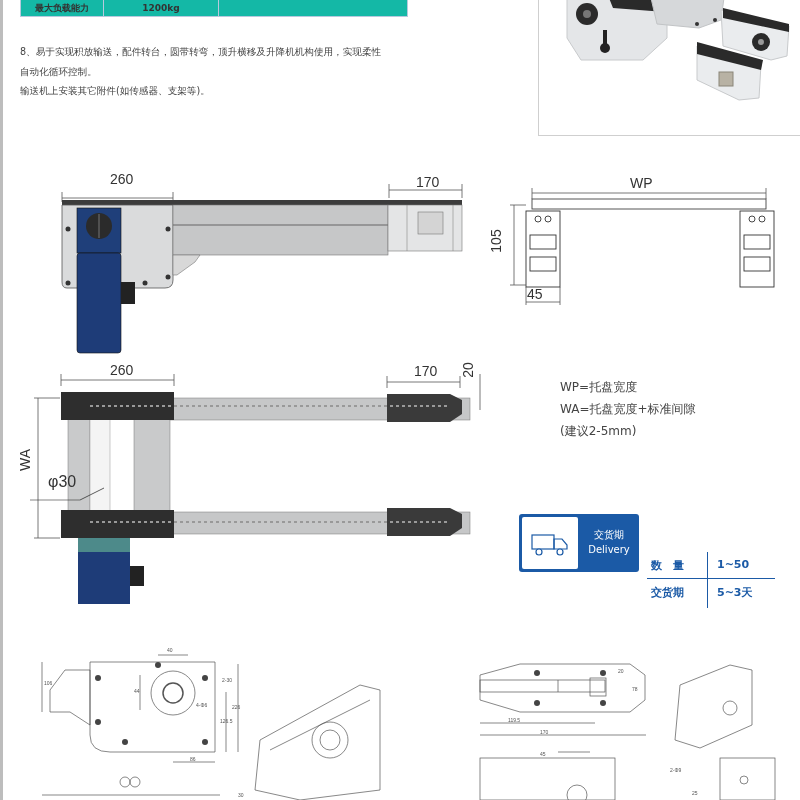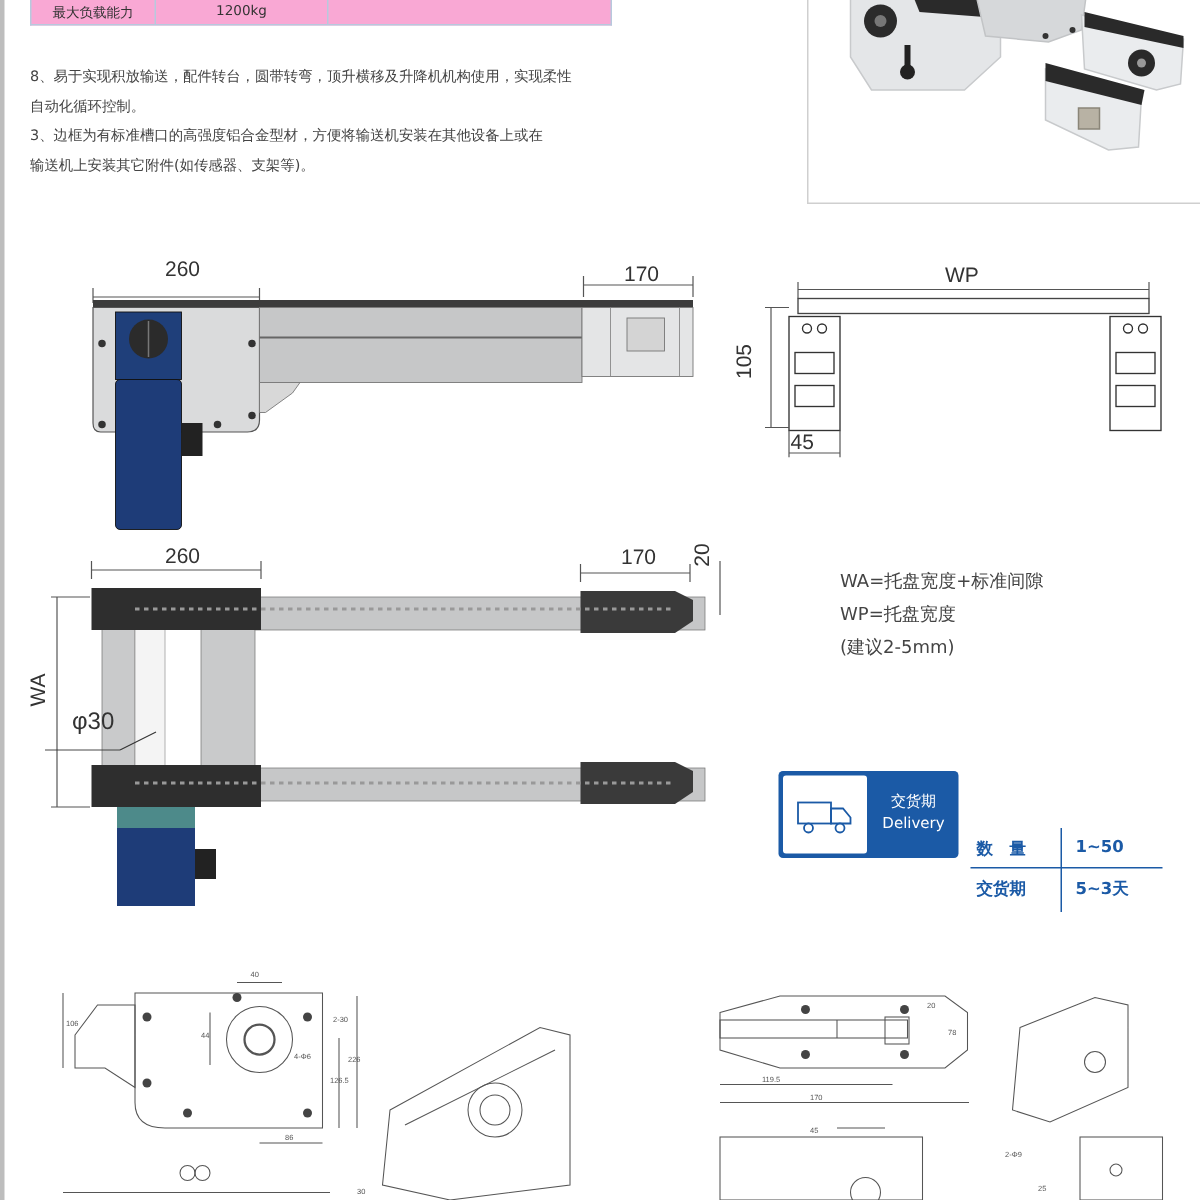--- a/index.html
+++ b/index.html
@@ -1,21 +1,21 @@
 <!DOCTYPE html>
 <html><head>
 <meta charset="utf-8">
 <style>
   * { box-sizing: border-box; margin: 0; padding: 0; }
   html, body { width: 800px; height: 800px; overflow: hidden; background: #ffffff; }
   body { position: relative; font-family: "DejaVu Sans", "Liberation Sans", sans-serif; color: #333; }
   .left-bar { position: absolute; left: 0; top: 0; width: 3px; height: 800px; background: #bdbdbd; }
 
   
-  .spec-table { position: absolute; left: 20px; top: 0; width: 388px; height: 17px; border: 1px solid #b7c9dd; border-top: none; background: #f9a8d4; display: flex; font-size: 9px; }
+  .spec-table { position: absolute; left: 20px; top: 0; width: 388px; height: 17px; border: 1px solid #b7c9dd; border-top: none; background: #14b8a6; display: flex; font-size: 9px; font-weight: bold; }
   .spec-table .cell { border-right: 1px solid #b7c9dd; display: flex; align-items: center; }
   .spec-table .c1 { width: 83px; justify-content: center; color: #333; }
   .spec-table .c2 { width: 115px; justify-content: center; color: #333; }
   .spec-table .c3 { flex: 1; border-right: none; }
 
   
   .notes { position: absolute; left: 20px; top: 42px; width: 400px; font-size: 9.6px; line-height: 19.5px; color: #444; }
 
   
   .photo-box { position: absolute; left: 538px; top: -2px; width: 262px; height: 138px; border: 1px solid #cfcfcf; border-top: none; border-right: none; background: #fff; overflow: hidden; }
@@ -43,21 +43,20 @@
 
 <div class="spec-table">
   <div class="cell c1">最大负载能力</div>
   <div class="cell c2">1200kg</div>
   <div class="cell c3"></div>
 </div>
 
 <div class="notes">
   <div>8、易于实现积放输送，配件转台，圆带转弯，顶升横移及升降机机构使用，实现柔性</div>
   <div>自动化循环控制。</div>
-  <div>3、边框为有标准槽口的高强度铝合金型材，方便将输送机安装在其他设备上或在</div>
   <div>输送机上安装其它附件(如传感器、支架等)。</div>
 </div>
 
 <div class="photo-box">
   <svg width="262" height="140" viewBox="0 0 262 140">
 
     <path d="M28 0 L120 0 L128 20 L128 40 L104 62 L42 62 L28 40 Z" fill="#e4e6e8" stroke="#c8cacc"></path>
     <path d="M70 0 L128 0 L126 14 L74 10 Z" fill="#2a2a2a"></path>
     <circle cx="48" cy="16" r="11" fill="#2b2b2b"></circle>
     <circle cx="48" cy="16" r="4" fill="#777"></circle>
@@ -189,22 +188,22 @@
     <rect x="100" y="196" width="14" height="20" fill="#222"></rect>
   </svg>
   <div class="dim" style="left:110px;top:362px">260</div>
   <div class="dim" style="left:414px;top:363px">170</div>
   <div class="dim" style="left:460px;top:362px;transform:rotate(-90deg)">20</div>
   <div class="dim" style="left:14px;top:452px;transform:rotate(-90deg)">WA</div>
   <div class="dim" style="left:48px;top:473px;font-size:16px">φ30</div>
 </div>
 
 <div class="legend">
+  <div>WP=托盘宽度</div>
   <div>WA=托盘宽度+标准间隙</div>
-  <div>WP=托盘宽度</div>
   <div>(建议2-5mm)</div>
 </div>
 
 <div class="delivery">
   <div class="blue">
     <div class="truck-box">
       <svg width="56" height="52" viewBox="0 0 56 52">
         <rect x="10" y="18" width="22" height="14" fill="none" stroke="#1b5aa6" stroke-width="1.2"></rect>
         <path d="M32 22 L40 22 L45 28 L45 32 L32 32 Z" fill="none" stroke="#1b5aa6" stroke-width="1.2"></path>
         <circle cx="17" cy="35" r="3" fill="#fff" stroke="#1b5aa6" stroke-width="1.2"></circle>

